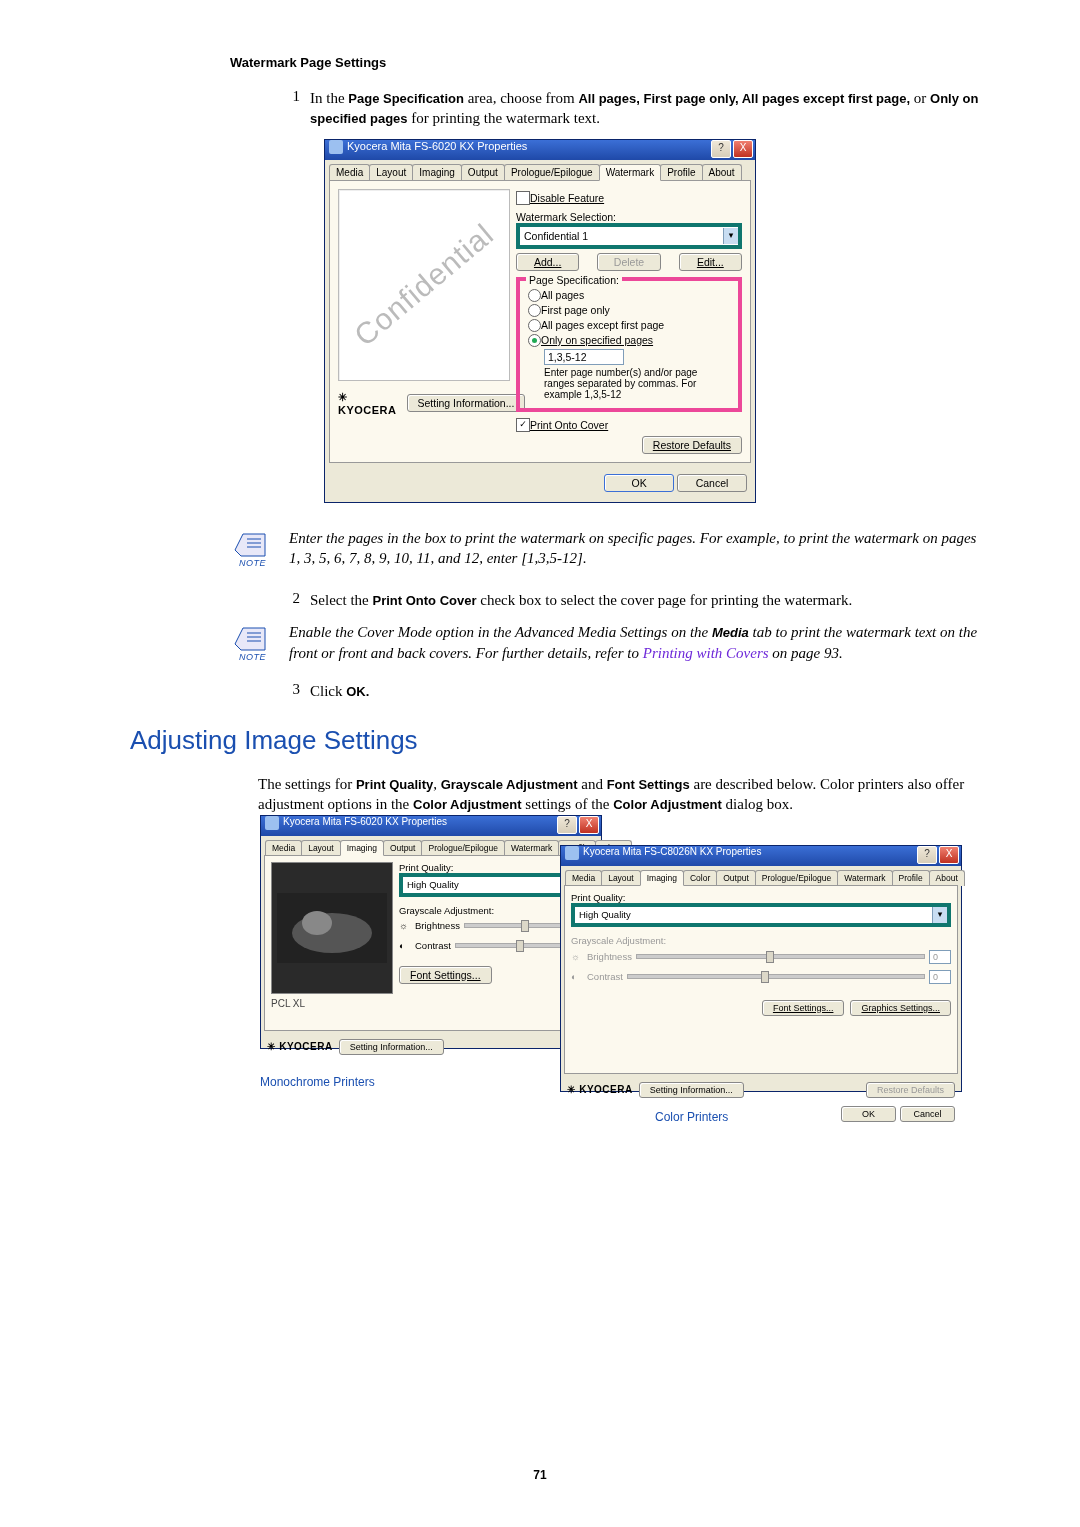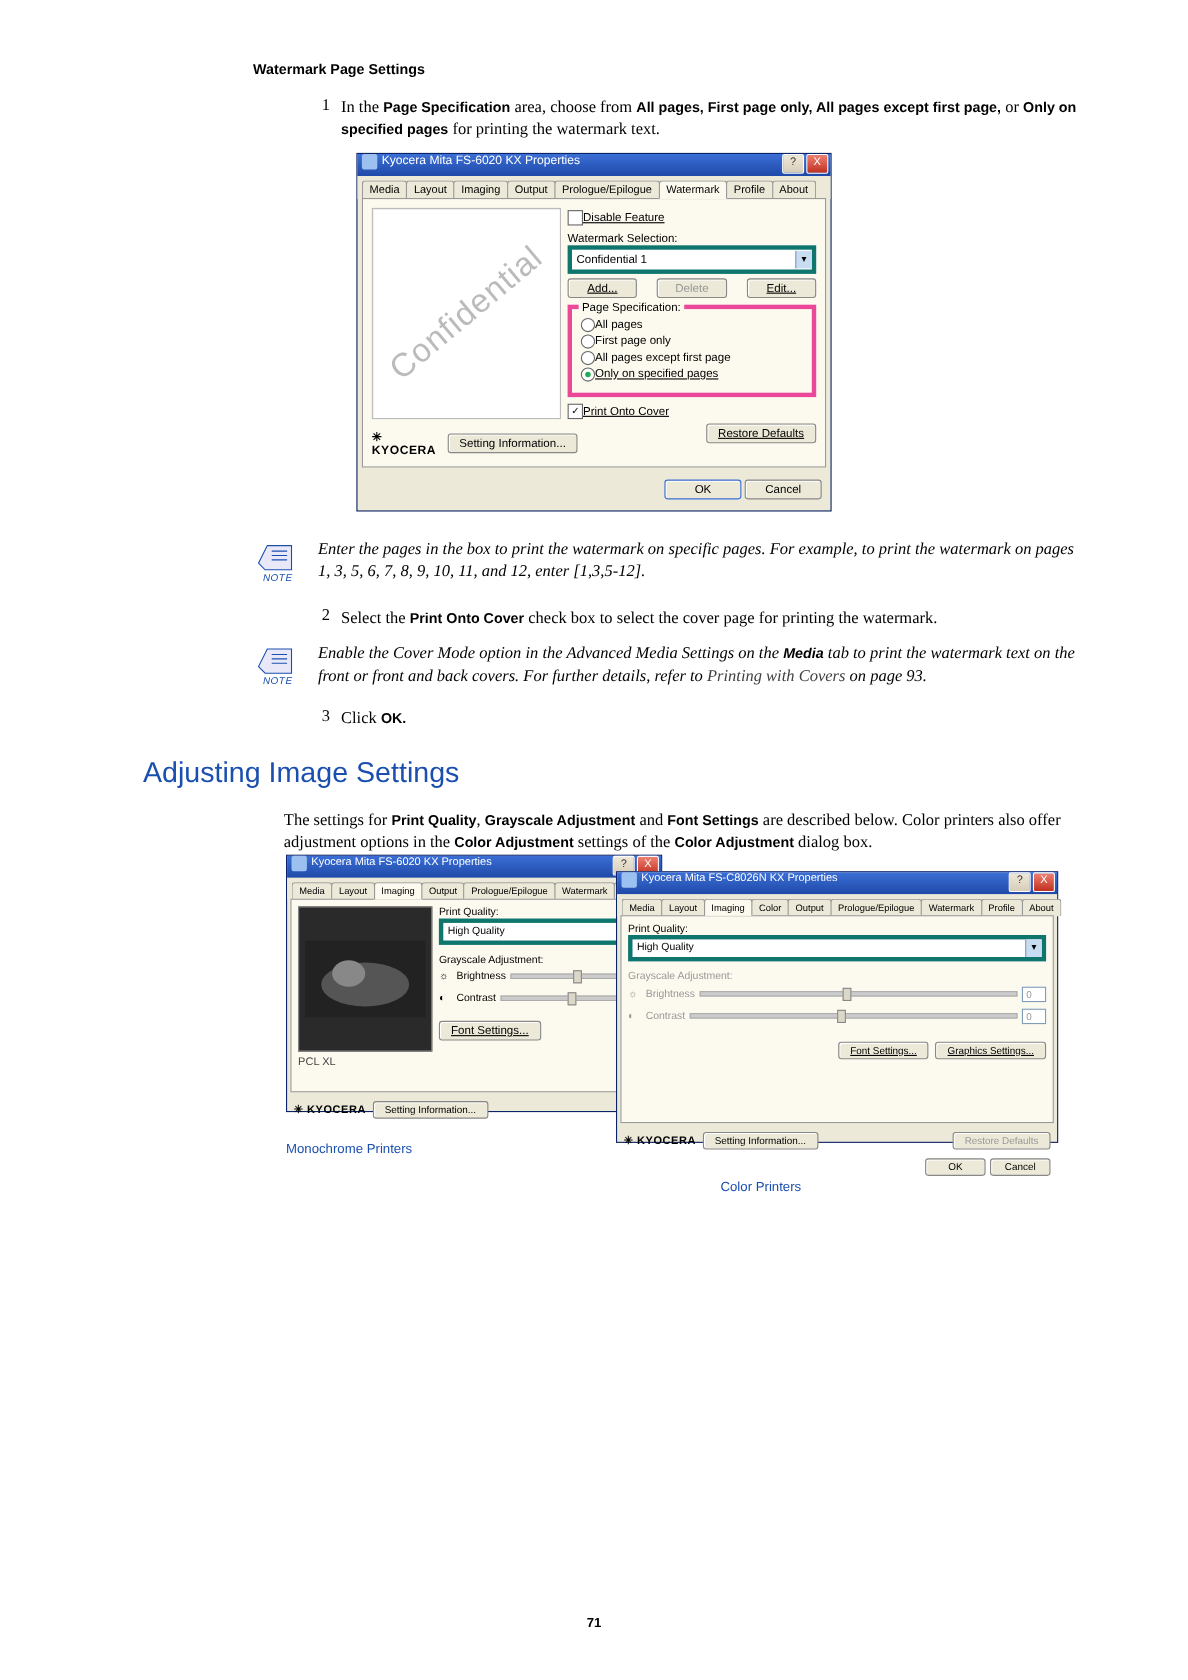--- a/index.html
+++ b/index.html
@@ -214,21 +214,21 @@
     color: #1a4fb0;
     letter-spacing: 0.5px;
     font-style: italic;
   }
   .note-text {
     font-style: italic;
     font-family: "Times New Roman", serif;
     font-size: 15px;
     line-height: 1.35;
   }
-  .blue-link { color: #404040; }
+  .blue-link { color: #6d28d9; }
 
   .h1 {
     font-family: Arial, Helvetica, sans-serif;
     color: #1a4fb0;
     font-size: 26px;
     font-weight: normal;
     margin: 24px 0 18px 30px;
   }
 
   
@@ -238,21 +238,21 @@
     width: 700px;
     height: 310px;
   }
   .dlg-small {
     position: absolute;
     font-family: Tahoma, Arial, sans-serif;
     background: #ece9d8;
     border: 1px solid #0a246a;
   }
   .dlg-mono { left: 0; top: 0; width: 340px; height: 232px; }
-  .dlg-color { left: 300px; top: 15px; width: 400px; height: 245px; }
+  .dlg-color { left: 300px; top: 30px; width: 400px; height: 245px; }
   .smallbody {
     border: 1px solid #999;
     margin: 0 3px 3px 3px;
     background: #fcf9ee;
     padding: 6px;
     display: flex;
     gap: 6px;
     height: calc(100% - 70px);
     position: relative;
     top: -1px;
@@ -368,20 +368,24 @@
               <span>First page only</span>
             </div>
           <div class="chk">
               <span class="radio"></span>
               <span>All pages except first page</span>
             </div>
           <div class="chk">
               <span class="radio sel"></span>
               <u><span>Only on specified pages</span></u>
             </div>
+          <div style="margin-left:16px">
+            <span class="textfield" style="width:80px">1,3,5-12</span>
+            <div style="font-size:10px; margin-top:2px;">Enter page number(s) and/or page ranges separated by commas. For example 1,3,5-12</div>
+          </div>
         </div>
         <div class="chk" style="margin-top:6px">
           <span class="chkbox">✓</span>
           <u><span>Print Onto Cover</span></u>
         </div>
         <div style="text-align:right; margin-top:4px">
           <button class="winbtn"><u>Restore Defaults</u></button>
         </div>
       </div>
     </div>

